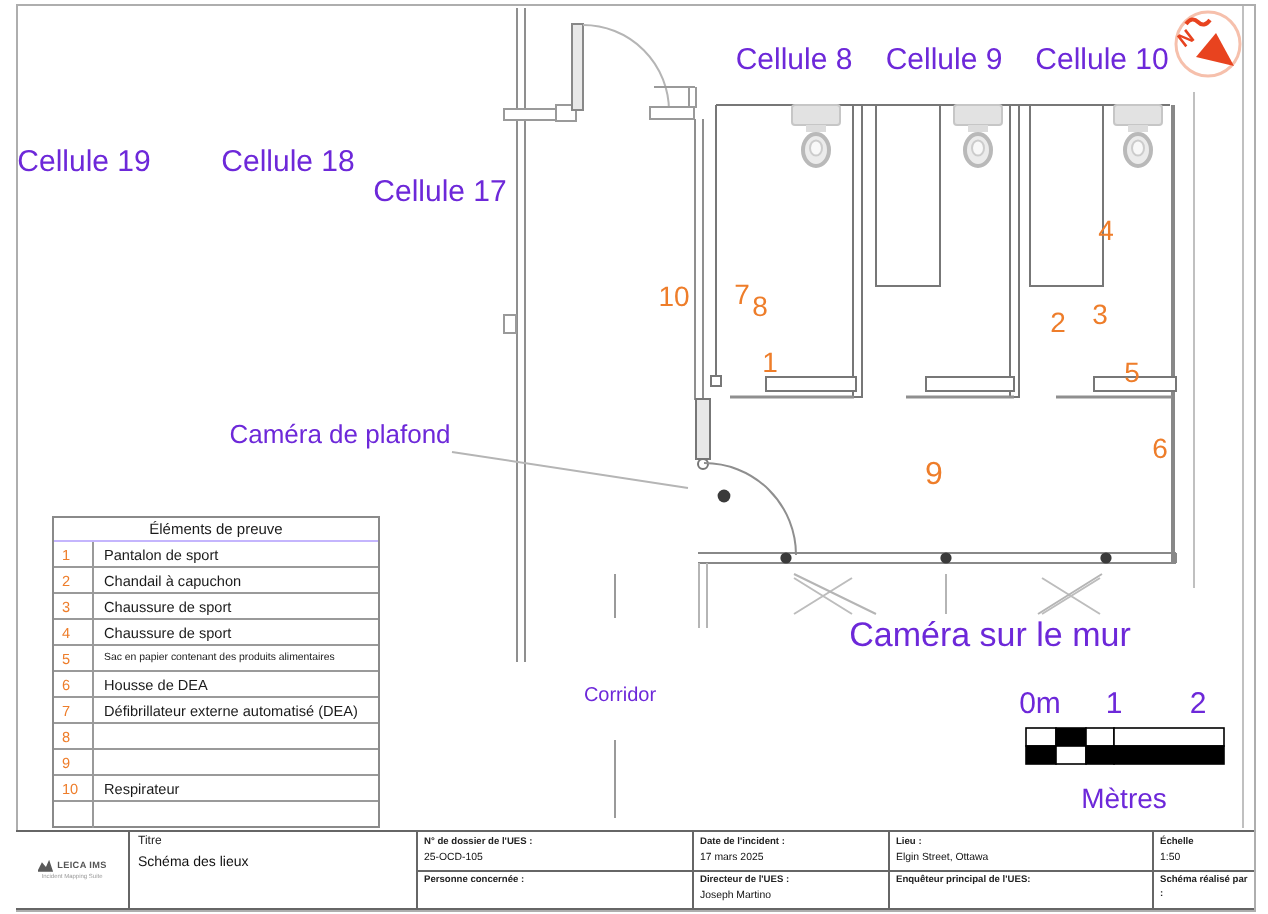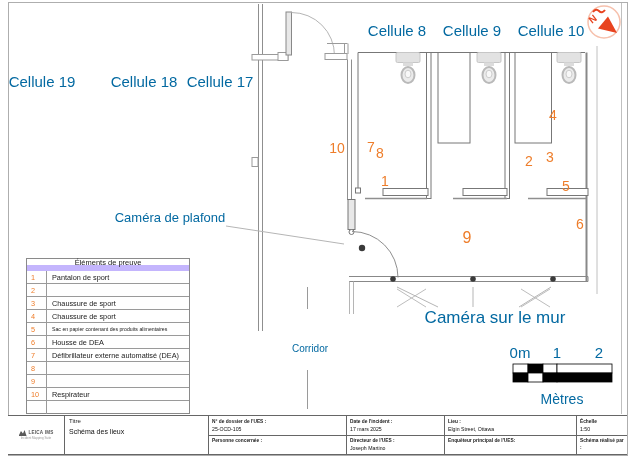--- a/index.html
+++ b/index.html
@@ -1,26 +1,26 @@
 <!DOCTYPE html>
 <html><head>
 <meta charset="utf-8">
 <style>
   html,body{margin:0;padding:0;background:#fff;}
   #stage{position:relative;width:634px;height:457px;background:#fff;overflow:hidden;
          font-family:"Liberation Sans",sans-serif;color:#1a1a1a;}
   #page-border{position:absolute;left:8px;top:2px;width:618px;height:452px;border:1px solid #aeaeae;}
   svg{position:absolute;left:0;top:0;}
-  .lbl{position:absolute;transform:translate(-50%,-50%);white-space:nowrap;color:#0369a1;}
+  .lbl{position:absolute;transform:translate(-50%,-50%);white-space:nowrap;color:#6d28d9;}
   .cell-lbl{font-size:15px;}
   .marker{position:absolute;transform:translate(-50%,-50%);color:#ee7d2a;font-size:14px;white-space:nowrap;}
   
   #legend{position:absolute;left:26px;top:258px;width:164px;height:156px;
           border:1px solid #8a8a8a;box-sizing:border-box;background:#fff;}
-  .leg-header{height:12px;border-bottom:6px solid #c4b5fd;font-size:7.5px;
+  .leg-header{height:12px;border-bottom:1px solid #c4b5fd;font-size:7.5px;
               display:flex;align-items:center;justify-content:center;box-sizing:border-box;}
   .leg-row{height:13px;border-bottom:1px solid #9a9a9a;display:flex;box-sizing:border-box;}
   .leg-row.empty{height:13px;border-bottom:none;}
   .leg-num{width:20px;border-right:1px solid #9a9a9a;box-sizing:border-box;color:#ee7d2a;
            font-size:7.3px;display:flex;align-items:center;padding-left:4px;}
   .leg-desc{flex:1;font-size:7.3px;display:flex;align-items:center;padding-left:5px;
             overflow:hidden;white-space:nowrap;}
   .leg-desc.small{font-size:5.2px;}
   
   #titleblock{position:absolute;left:8px;top:415px;width:619px;height:40px;box-sizing:border-box;
@@ -151,21 +151,21 @@
       <polygon points="617,33 598,28.5 608,16.5" fill="#e8431f"></polygon>
       <text x="589" y="23" transform="rotate(-38 592 19)" fill="#e8431f" font-size="10" font-weight="bold" font-family="Liberation Sans, sans-serif">N</text>
     </g>
   </svg>
 
   <div class="lbl cell-lbl" style="left:397px;top:30px">Cellule 8</div>
   <div class="lbl cell-lbl" style="left:472px;top:30px">Cellule 9</div>
   <div class="lbl cell-lbl" style="left:551px;top:30px">Cellule 10</div>
   <div class="lbl cell-lbl" style="left:42px;top:81px">Cellule 19</div>
   <div class="lbl cell-lbl" style="left:144px;top:81px">Cellule 18</div>
-  <div class="lbl cell-lbl" style="left:220px;top:81px">Cellule 17</div>
+  <div class="lbl cell-lbl" style="left:220px;top:96px">Cellule 17</div>
 
   <div class="lbl" style="left:495px;top:318px;font-size:17px">Caméra sur le mur</div>
   <div class="lbl" style="left:170px;top:217px;font-size:13px">Caméra de plafond</div>
   <div class="lbl" style="left:310px;top:348px;font-size:10px">Corridor</div>
 
   <span class="marker" style="left:385px;top:181px">1</span>
   <span class="marker" style="left:529px;top:161px">2</span>
   <span class="marker" style="left:550px;top:157px">3</span>
   <span class="marker" style="left:553px;top:115px">4</span>
   <span class="marker" style="left:566px;top:186px">5</span>
@@ -181,20 +181,21 @@
   <div class="lbl" style="left:562px;top:399px;font-size:14px">Mètres</div>
 
   <div id="legend">
     <div class="leg-header">Éléments de preuve</div>
     <div class="leg-row">
       <div class="leg-num">1</div>
       <div class="leg-desc">Pantalon de sport</div>
       </div>
     <div class="leg-row">
       <div class="leg-num">2</div>
+      <div class="leg-desc">Chandail à capuchon</div>
       </div>
     <div class="leg-row">
       <div class="leg-num">3</div>
       <div class="leg-desc">Chaussure de sport</div>
       </div>
     <div class="leg-row">
       <div class="leg-num">4</div>
       <div class="leg-desc">Chaussure de sport</div>
       </div>
     <div class="leg-row">

